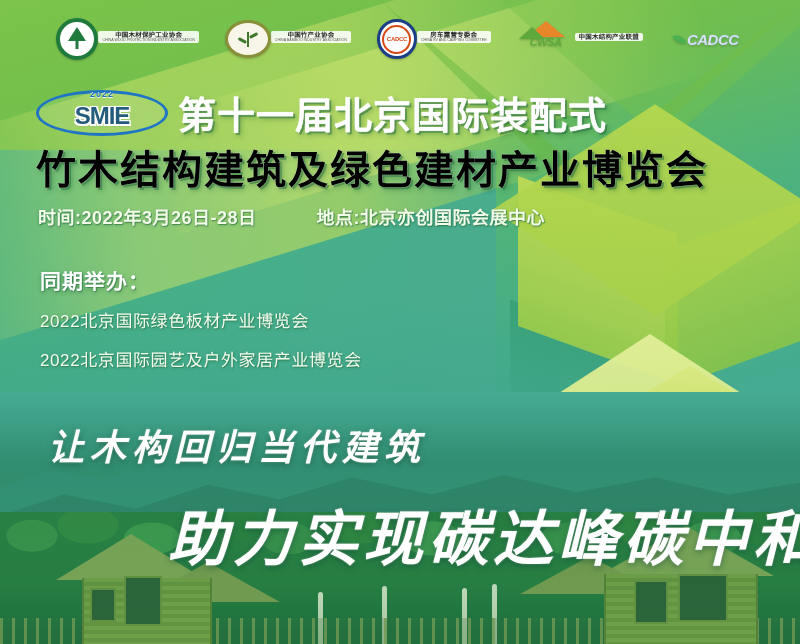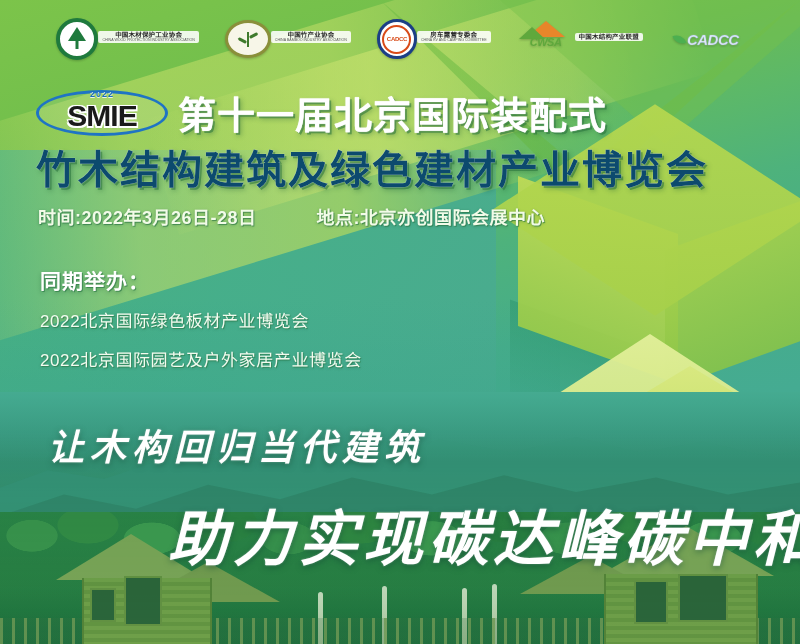--- a/index.html
+++ b/index.html
@@ -256,40 +256,40 @@
   .smie .ring{
     position:absolute;inset:2px 0;border:3px solid #1f74c4;border-radius:50%;
     background:rgba(255,255,255,.1);
   }
   .smie .yr{
     position:absolute;top:1px;left:50%;transform:translateX(-50%);
     font-size:9px;font-weight:bold;color:#1b6fbe;letter-spacing:1px;
     text-shadow:0 1px 0 rgba(255,255,255,.8);
   }
   .smie .word{
-    font-size:30px;font-weight:bold;letter-spacing:-1px;color:#000000;
+    font-size:24px;font-weight:bold;letter-spacing:-1px;color:#0c4a6e;
     font-family:"Liberation Sans","DejaVu Sans",sans-serif;
     text-shadow:
       -1.5px -1.5px 0 #fff, 1.5px -1.5px 0 #fff,
       -1.5px 1.5px 0 #fff, 1.5px 1.5px 0 #fff,
       0 2px 2px rgba(0,0,0,.25);
     margin-top:6px;
   }
   .t-line{
     font-size:38px;font-weight:bold;color:#fff;letter-spacing:1px;
     line-height:1.05;white-space:nowrap;
     text-shadow:
       0 0 1px rgba(255,255,255,.9),
       2px 2px 0 rgba(40,115,60,.55),
       3px 3px 5px rgba(20,80,50,.35);
     margin-top: 9px;
   }
   .t-line2{
     position:absolute;left:36px;top:138px;
-    font-size:40px;font-weight:bold;color:#0c4a6e;letter-spacing:2px;
+    font-size:40px;font-weight:bold;color:#000000;letter-spacing:2px;
     white-space:nowrap;
     text-shadow:
       0 0 1px rgba(255,255,255,.9),
       2px 2px 0 rgba(40,115,60,.55),
       3px 3px 5px rgba(20,80,50,.35);
   }
 
   
   .meta{
     position:absolute;left:38px;top:203px;

